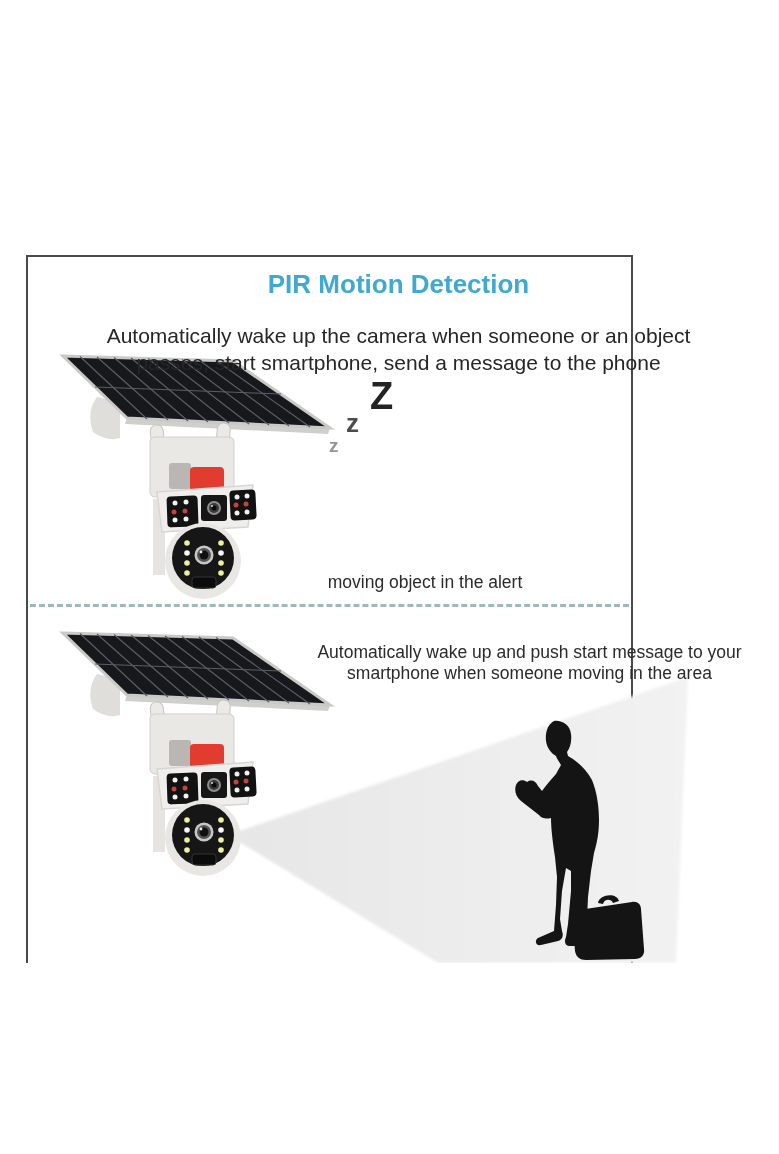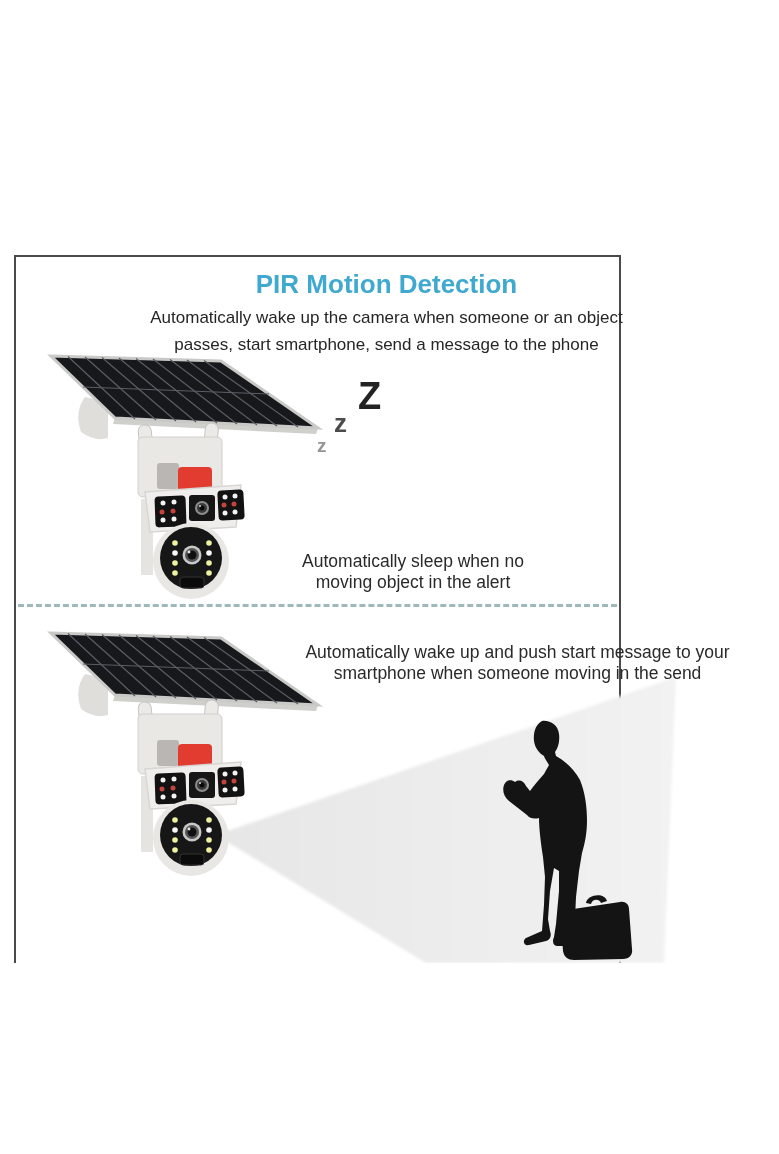--- a/index.html
+++ b/index.html
@@ -1,31 +1,31 @@
 <!DOCTYPE html>
 <html><head>
 <meta charset="utf-8">
 <style>
   html,body{margin:0;padding:0;background:#ffffff;}
   #screen{
     position:relative;width:779px;height:1154px;background:#ffffff;overflow:hidden;
     font-family:"Liberation Sans","DejaVu Sans",sans-serif;color:#2a2a2a;
   }
   .panel{
-    position:absolute;left:14px;top:255px;width:607px;height:708px;
+    position:absolute;left:26px;top:255px;width:607px;height:708px;
     box-sizing:border-box;border:2px solid #4a4a4a;border-bottom:none;background:#ffffff;
   }
   .hero{
     position:absolute;left:12px;top:12px;width:717px;text-align:center;z-index:6;
   }
   .title{
     font-size:26px;font-weight:bold;color:#3fa9d0;line-height:30px;margin:0;
   }
   .subtitle{
-    margin:5px 0 0 0;font-size:17px;line-height:27px;color:#262626;
+    margin:23px 0 0 0;font-size:21px;line-height:27px;color:#262626;
   }
   .camera{position:absolute;width:292px;height:252px;z-index:3;}
   .camera.one{left:18px;top:92px;}
   .camera.two{left:18px;top:369px;}
   .camera svg{display:block;width:100%;height:100%;}
   .zzz span{position:absolute;font-weight:bold;line-height:1;z-index:4;}
   .z-large{left:342px;top:120px;font-size:38px;color:#232323;}
   .z-medium{left:318px;top:153px;font-size:26px;color:#4c4c4c;}
   .z-small{left:301px;top:179px;font-size:19px;color:#949494;}
   .caption{
@@ -149,34 +149,34 @@
       <svg viewBox="0 0 292 252">
           <use href="#solarcam"></use>
         </svg>
     </div>
     <div class="zzz">
       <span class="z-large">Z</span>
       <span class="z-medium">z</span>
       <span class="z-small">z</span>
     </div>
     <div class="caption sleep-caption">
-      <span>Automatically sleep when no</span><br>
+      <br>
       <span>moving object in the alert</span>
     </div>
 
     <div class="divider"></div>
 
     <div class="camera two">
       <svg viewBox="0 0 292 252">
           <use href="#solarcam"></use>
         </svg>
     </div>
     <div class="caption wake-caption">
       <span>Automatically wake up and push start message to your</span><br>
-      <span>smartphone when someone moving in the send</span>
+      <span>smartphone when someone moving in the area</span>
     </div>
 
     <div class="man">
       <svg viewBox="0 0 136 244">
         <path d="M40,2 C48,1 56,6 57,15 C58,23 56,29 53,33 L54,37 C63,42 72,50 78,61
                  C83,73 85,88 85,101 C85,114 83,124 80,134 L77,152 L74,178 L73,200 L72,212
                  C75,213 79,215 83,218 C87,221 86,226 81,227 L55,227 C51,227 50,222 52,218
                  L54,205 L57,172 L57,152 L52,149 L48,172 L46,200 L48,212
                  C50,217 48,221 44,222 L27,226 C22,227 20,222 24,219 L40,212
                  L42,186 L43,158 L41,138 C39,125 37,110 37,99 C33,100 28,100 25,96

